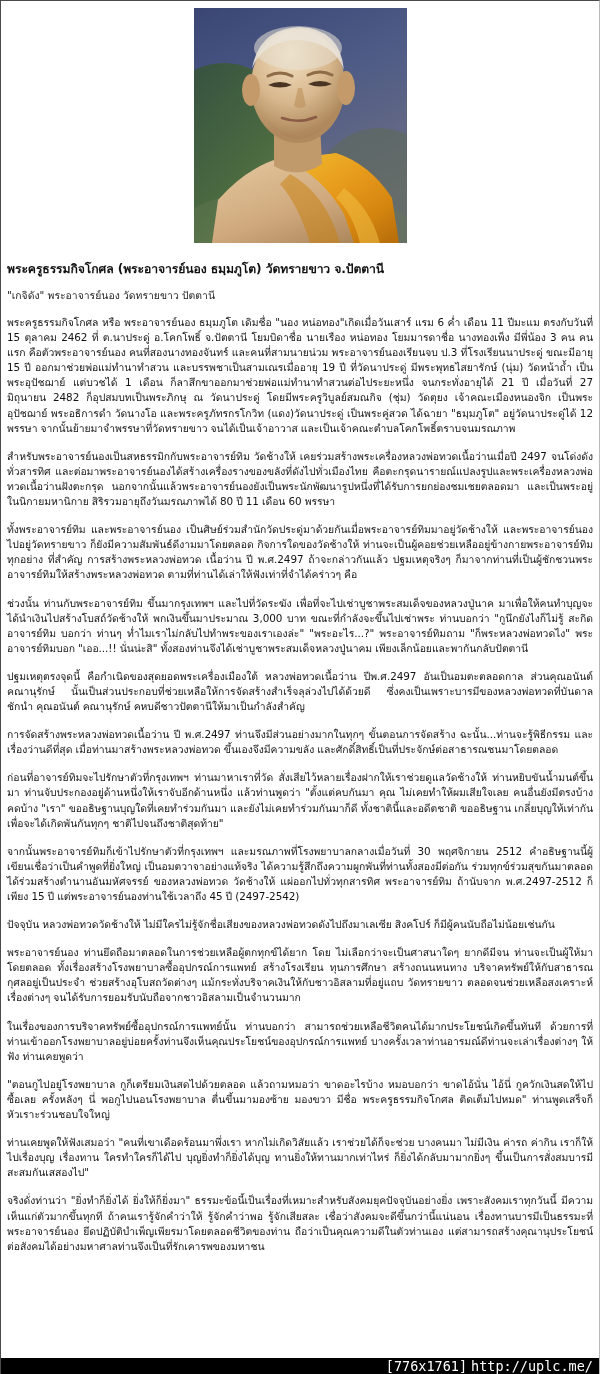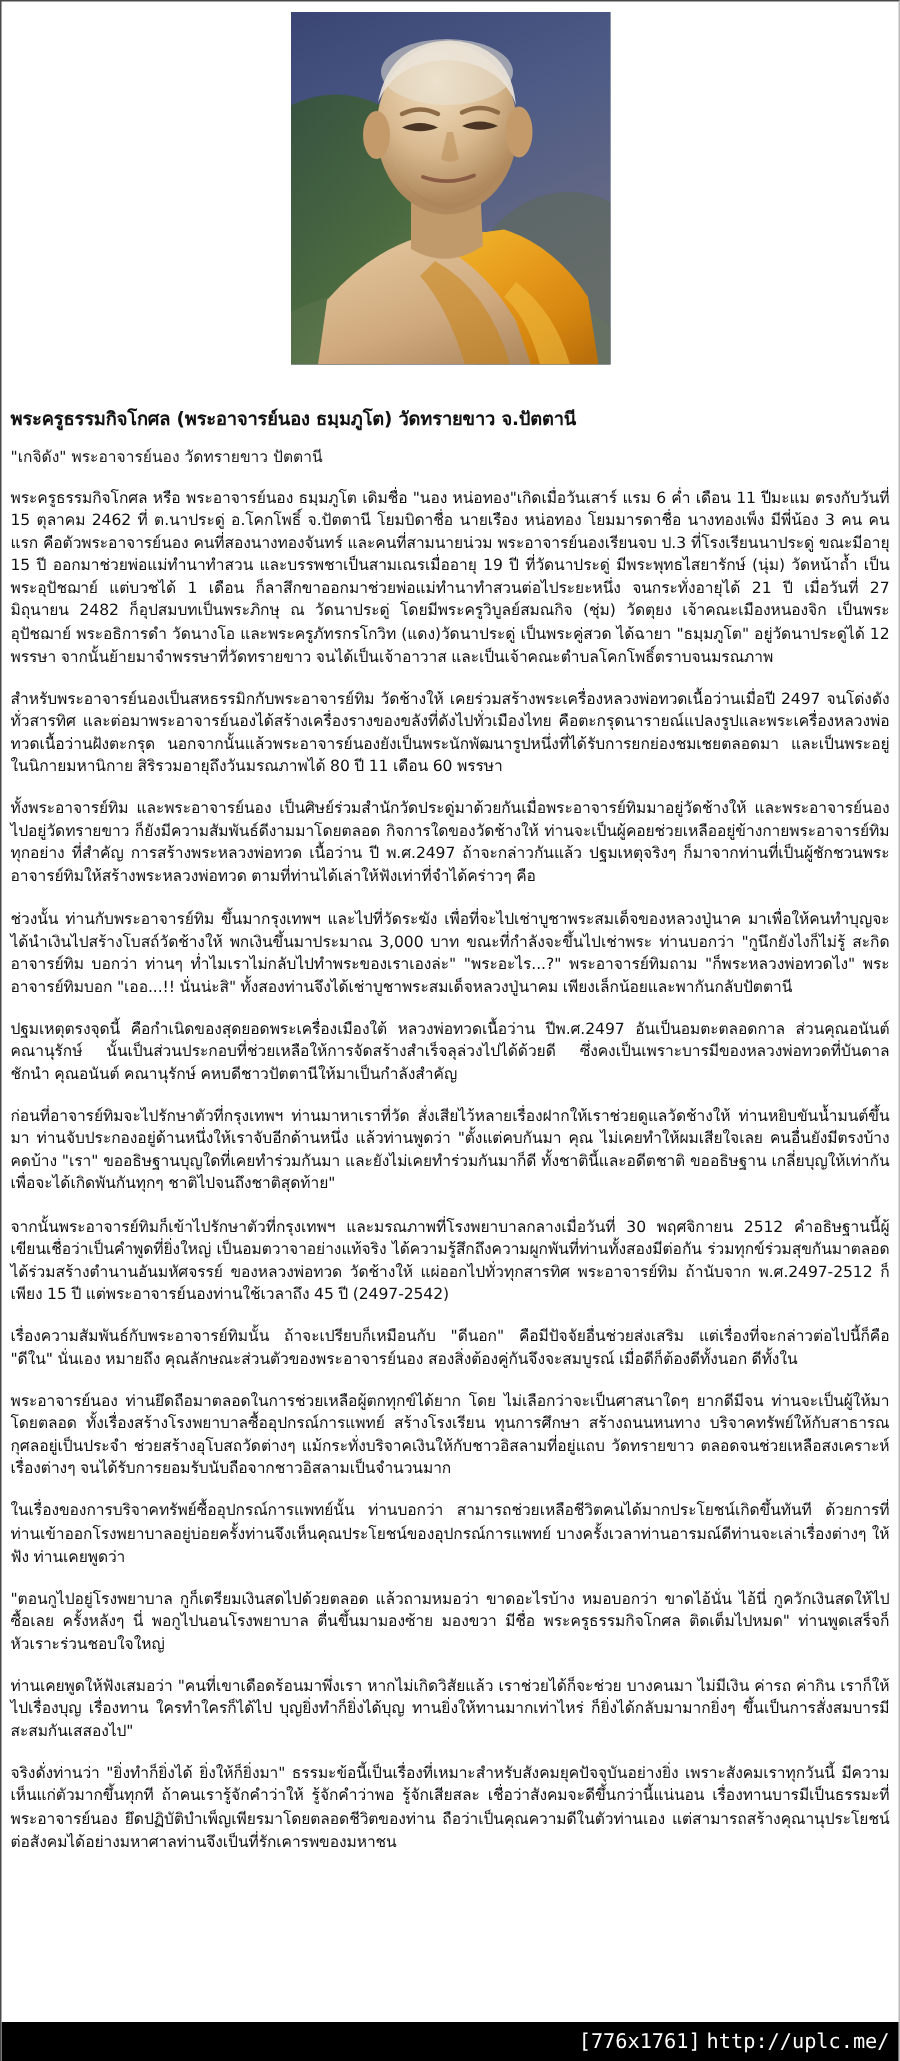--- a/index.html
+++ b/index.html
@@ -45,21 +45,21 @@
 
   
   .content {
     padding: 14px 6px 0 6px;
   }
   .title {
     font-size: 12.2px;
     font-weight: bold;
     color: #111111;
     line-height: 16px;
-    margin: 14px 0 11px 0;
+    margin: 4px 0 11px 0;
     letter-spacing: -0.1px;
   }
   .subline {
     font-size: 10.4px;
     color: #1a1a1a;
     line-height: 15px;
     margin: 0 0 12px 0;
   }
   .para {
     font-size: 10.4px;
@@ -72,21 +72,21 @@
     letter-spacing: -0.05px;
   }
   .para:last-child { margin-bottom: 0; }
 
   
   .watermark-bar {
     position: absolute;
     left: 0;
     bottom: 0;
     width: 600px;
-    height: 26px;
+    height: 16px;
     background: #000000;
     display: flex;
     align-items: center;
     justify-content: flex-end;
     box-sizing: border-box;
     padding-right: 8px;
   }
   .watermark-text {
     font-family: "DejaVu Sans Mono", "Liberation Mono", monospace;
     color: #ffffff;
@@ -172,23 +172,24 @@
 
     <h1 class="title">พระครูธรรมกิจโกศล (พระอาจารย์นอง ธมฺมภูโต) วัดทรายขาว จ.ปัตตานี</h1>
 
     <p class="subline">"เกจิดัง" พระอาจารย์นอง วัดทรายขาว ปัตตานี</p>
 
     <p class="para">พระครูธรรมกิจโกศล หรือ พระอาจารย์นอง ธมฺมภูโต เดิมชื่อ "นอง หน่อทอง"เกิดเมื่อวันเสาร์ แรม 6 ค่ำ เดือน 11 ปีมะแม ตรงกับวันที่ 15 ตุลาคม 2462 ที่ ต.นาประดู่ อ.โคกโพธิ์ จ.ปัตตานี โยมบิดาชื่อ นายเรือง หน่อทอง โยมมารดาชื่อ นางทองเพ็ง มีพี่น้อง 3 คน คนแรก คือตัวพระอาจารย์นอง คนที่สองนางทองจันทร์ และคนที่สามนายน่วม พระอาจารย์นองเรียนจบ ป.3 ที่โรงเรียนนาประดู่ ขณะมีอายุ 15 ปี ออกมาช่วยพ่อแม่ทำนาทำสวน และบรรพชาเป็นสามเณรเมื่ออายุ 19 ปี ที่วัดนาประดู่ มีพระพุทธไสยารักษ์ (นุ่ม) วัดหน้าถ้ำ เป็นพระอุปัชฌาย์ แต่บวชได้ 1 เดือน ก็ลาสึกขาออกมาช่วยพ่อแม่ทำนาทำสวนต่อไประยะหนึ่ง จนกระทั่งอายุได้ 21 ปี เมื่อวันที่ 27 มิถุนายน 2482 ก็อุปสมบทเป็นพระภิกษุ ณ วัดนาประดู่ โดยมีพระครูวิบูลย์สมณกิจ (ชุ่ม) วัดตุยง เจ้าคณะเมืองหนองจิก เป็นพระอุปัชฌาย์ พระอธิการดำ วัดนางโอ และพระครูภัทรกรโกวิท (แดง)วัดนาประดู่ เป็นพระคู่สวด ได้ฉายา "ธมฺมภูโต" อยู่วัดนาประดู่ได้ 12 พรรษา จากนั้นย้ายมาจำพรรษาที่วัดทรายขาว จนได้เป็นเจ้าอาวาส และเป็นเจ้าคณะตำบลโคกโพธิ์ตราบจนมรณภาพ</p>
     <p class="para">สำหรับพระอาจารย์นองเป็นสหธรรมิกกับพระอาจารย์ทิม วัดช้างให้ เคยร่วมสร้างพระเครื่องหลวงพ่อทวดเนื้อว่านเมื่อปี 2497 จนโด่งดังทั่วสารทิศ และต่อมาพระอาจารย์นองได้สร้างเครื่องรางของขลังที่ดังไปทั่วเมืองไทย คือตะกรุดนารายณ์แปลงรูปและพระเครื่องหลวงพ่อทวดเนื้อว่านฝังตะกรุด นอกจากนั้นแล้วพระอาจารย์นองยังเป็นพระนักพัฒนารูปหนึ่งที่ได้รับการยกย่องชมเชยตลอดมา และเป็นพระอยู่ในนิกายมหานิกาย สิริรวมอายุถึงวันมรณภาพได้ 80 ปี 11 เดือน 60 พรรษา</p>
     <p class="para">ทั้งพระอาจารย์ทิม และพระอาจารย์นอง เป็นศิษย์ร่วมสำนักวัดประดู่มาด้วยกันเมื่อพระอาจารย์ทิมมาอยู่วัดช้างให้ และพระอาจารย์นอง ไปอยู่วัดทรายขาว ก็ยังมีความสัมพันธ์ดีงามมาโดยตลอด กิจการใดของวัดช้างให้ ท่านจะเป็นผู้คอยช่วยเหลืออยู่ข้างกายพระอาจารย์ทิมทุกอย่าง ที่สำคัญ การสร้างพระหลวงพ่อทวด เนื้อว่าน ปี พ.ศ.2497 ถ้าจะกล่าวกันแล้ว ปฐมเหตุจริงๆ ก็มาจากท่านที่เป็นผู้ชักชวนพระอาจารย์ทิมให้สร้างพระหลวงพ่อทวด ตามที่ท่านได้เล่าให้ฟังเท่าที่จำได้คร่าวๆ คือ</p>
     <p class="para">ช่วงนั้น ท่านกับพระอาจารย์ทิม ขึ้นมากรุงเทพฯ และไปที่วัดระฆัง เพื่อที่จะไปเช่าบูชาพระสมเด็จของหลวงปู่นาค มาเพื่อให้คนทำบุญจะได้นำเงินไปสร้างโบสถ์วัดช้างให้ พกเงินขึ้นมาประมาณ 3,000 บาท ขณะที่กำลังจะขึ้นไปเช่าพระ ท่านบอกว่า "กูนึกยังไงก็ไม่รู้ สะกิดอาจารย์ทิม บอกว่า ท่านๆ ท่ำไมเราไม่กลับไปทำพระของเราเองล่ะ" "พระอะไร...?" พระอาจารย์ทิมถาม "ก็พระหลวงพ่อทวดไง" พระอาจารย์ทิมบอก "เออ...!! นั่นน่ะสิ" ทั้งสองท่านจึงได้เช่าบูชาพระสมเด็จหลวงปู่นาคม เพียงเล็กน้อยและพากันกลับปัตตานี</p>
     <p class="para">ปฐมเหตุตรงจุดนี้ คือกำเนิดของสุดยอดพระเครื่องเมืองใต้ หลวงพ่อทวดเนื้อว่าน ปีพ.ศ.2497 อันเป็นอมตะตลอดกาล ส่วนคุณอนันต์ คณานุรักษ์ นั้นเป็นส่วนประกอบที่ช่วยเหลือให้การจัดสร้างสำเร็จลุล่วงไปได้ด้วยดี ซึ่งคงเป็นเพราะบารมีของหลวงพ่อทวดที่บันดาลชักนำ คุณอนันต์ คณานุรักษ์ คหบดีชาวปัตตานีให้มาเป็นกำลังสำคัญ</p>
+    <p class="para">การจัดสร้างพระหลวงพ่อทวดเนื้อว่าน ปี พ.ศ.2497 ท่านจึงมีส่วนอย่างมากในทุกๆ ขั้นตอนการจัดสร้าง ฉะนั้น...ท่านจะรู้พิธีกรรม และเรื่องว่านดีที่สุด เมื่อท่านมาสร้างพระหลวงพ่อทวด ขึ้นเองจึงมีความขลัง และศักดิ์สิทธิ์เป็นที่ประจักษ์ต่อสาธารณชนมาโดยตลอด</p>
     <p class="para">ก่อนที่อาจารย์ทิมจะไปรักษาตัวที่กรุงเทพฯ ท่านมาหาเราที่วัด สั่งเสียไว้หลายเรื่องฝากให้เราช่วยดูแลวัดช้างให้ ท่านหยิบขันน้ำมนต์ขึ้นมา ท่านจับประกองอยู่ด้านหนึ่งให้เราจับอีกด้านหนึ่ง แล้วท่านพูดว่า "ตั้งแต่คบกันมา คุณ ไม่เคยทำให้ผมเสียใจเลย คนอื่นยังมีตรงบ้าง คดบ้าง "เรา" ขออธิษฐานบุญใดที่เคยทำร่วมกันมา และยังไม่เคยทำร่วมกันมาก็ดี ทั้งชาตินี้และอดีตชาติ ขออธิษฐาน เกลี่ยบุญให้เท่ากัน เพื่อจะได้เกิดพันกันทุกๆ ชาติไปจนถึงชาติสุดท้าย"</p>
     <p class="para">จากนั้นพระอาจารย์ทิมก็เข้าไปรักษาตัวที่กรุงเทพฯ และมรณภาพที่โรงพยาบาลกลางเมื่อวันที่ 30 พฤศจิกายน 2512 คำอธิษฐานนี้ผู้เขียนเชื่อว่าเป็นคำพูดที่ยิ่งใหญ่ เป็นอมตวาจาอย่างแท้จริง ได้ความรู้สึกถึงความผูกพันที่ท่านทั้งสองมีต่อกัน ร่วมทุกข์ร่วมสุขกันมาตลอด ได้ร่วมสร้างตำนานอันมหัศจรรย์ ของหลวงพ่อทวด วัดช้างให้ แผ่ออกไปทั่วทุกสารทิศ พระอาจารย์ทิม ถ้านับจาก พ.ศ.2497-2512 ก็เพียง 15 ปี แต่พระอาจารย์นองท่านใช้เวลาถึง 45 ปี (2497-2542)</p>
-    <p class="para">เรื่องความสัมพันธ์กับพระอาจารย์ทิมนั้น ถ้าจะเปรียบก็เหมือนกับ "ดีนอก" คือมีปัจจัยอื่นช่วยส่งเสริม แต่เรื่องที่จะกล่าวต่อไปนี้ก็คือ "ดีใน" นั่นเอง หมายถึง คุณลักษณะส่วนตัวของพระอาจารย์นอง สองสิ่งต้องคู่กันจึงจะสมบูรณ์ เมื่อดีก็ต้องดีทั้งนอก ดีทั้งใน</p>
+    <p class="para">ปัจจุบัน หลวงพ่อทวดวัดช้างให้ ไม่มีใครไม่รู้จักชื่อเสียงของหลวงพ่อทวดดังไปถึงมาเลเซีย สิงคโปร์ ก็มีผู้คนนับถือไม่น้อยเช่นกัน</p>
     <p class="para">พระอาจารย์นอง ท่านยึดถือมาตลอดในการช่วยเหลือผู้ตกทุกข์ได้ยาก โดย ไม่เลือกว่าจะเป็นศาสนาใดๆ ยากดีมีจน ท่านจะเป็นผู้ให้มาโดยตลอด ทั้งเรื่องสร้างโรงพยาบาลซื้ออุปกรณ์การแพทย์ สร้างโรงเรียน ทุนการศึกษา สร้างถนนหนทาง บริจาคทรัพย์ให้กับสาธารณกุศลอยู่เป็นประจำ ช่วยสร้างอุโบสถวัดต่างๆ แม้กระทั่งบริจาคเงินให้กับชาวอิสลามที่อยู่แถบ วัดทรายขาว ตลอดจนช่วยเหลือสงเคราะห์เรื่องต่างๆ จนได้รับการยอมรับนับถือจากชาวอิสลามเป็นจำนวนมาก</p>
     <p class="para">ในเรื่องของการบริจาคทรัพย์ซื้ออุปกรณ์การแพทย์นั้น ท่านบอกว่า สามารถช่วยเหลือชีวิตคนได้มากประโยชน์เกิดขึ้นทันที ด้วยการที่ท่านเข้าออกโรงพยาบาลอยู่บ่อยครั้งท่านจึงเห็นคุณประโยชน์ของอุปกรณ์การแพทย์ บางครั้งเวลาท่านอารมณ์ดีท่านจะเล่าเรื่องต่างๆ ให้ฟัง ท่านเคยพูดว่า</p>
     <p class="para">"ตอนกูไปอยู่โรงพยาบาล กูก็เตรียมเงินสดไปด้วยตลอด แล้วถามหมอว่า ขาดอะไรบ้าง หมอบอกว่า ขาดไอ้นั่น ไอ้นี่ กูควักเงินสดให้ไปซื้อเลย ครั้งหลังๆ นี่ พอกูไปนอนโรงพยาบาล ตื่นขึ้นมามองซ้าย มองขวา มีชื่อ พระครูธรรมกิจโกศล ติดเต็มไปหมด" ท่านพูดเสร็จก็หัวเราะร่วนชอบใจใหญ่</p>
     <p class="para">ท่านเคยพูดให้ฟังเสมอว่า "คนที่เขาเดือดร้อนมาพึ่งเรา หากไม่เกิดวิสัยแล้ว เราช่วยได้ก็จะช่วย บางคนมา ไม่มีเงิน ค่ารถ ค่ากิน เราก็ให้ไปเรื่องบุญ เรื่องทาน ใครทำใครก็ได้ไป บุญยิ่งทำก็ยิ่งได้บุญ ทานยิ่งให้ทานมากเท่าไหร่ ก็ยิ่งได้กลับมามากยิ่งๆ ขึ้นเป็นการสั่งสมบารมีสะสมกันเสสองไป"</p>
     <p class="para">จริงดั่งท่านว่า "ยิ่งทำก็ยิ่งได้ ยิ่งให้ก็ยิ่งมา" ธรรมะข้อนี้เป็นเรื่องที่เหมาะสำหรับสังคมยุคปัจจุบันอย่างยิ่ง เพราะสังคมเราทุกวันนี้ มีความเห็นแก่ตัวมากขึ้นทุกที ถ้าคนเรารู้จักคำว่าให้ รู้จักคำว่าพอ รู้จักเสียสละ เชื่อว่าสังคมจะดีขึ้นกว่านี้แน่นอน เรื่องทานบารมีเป็นธรรมะที่พระอาจารย์นอง ยึดปฏิบัติบำเพ็ญเพียรมาโดยตลอดชีวิตของท่าน ถือว่าเป็นคุณความดีในตัวท่านเอง แต่สามารถสร้างคุณานุประโยชน์ต่อสังคมได้อย่างมหาศาลท่านจึงเป็นที่รักเคารพของมหาชน</p>
 
   </div>
 
   <div class="watermark-bar">
     <span class="watermark-text"><span class="watermark-dim">[776x1761]</span><span>http://uplc.me/</span></span>

